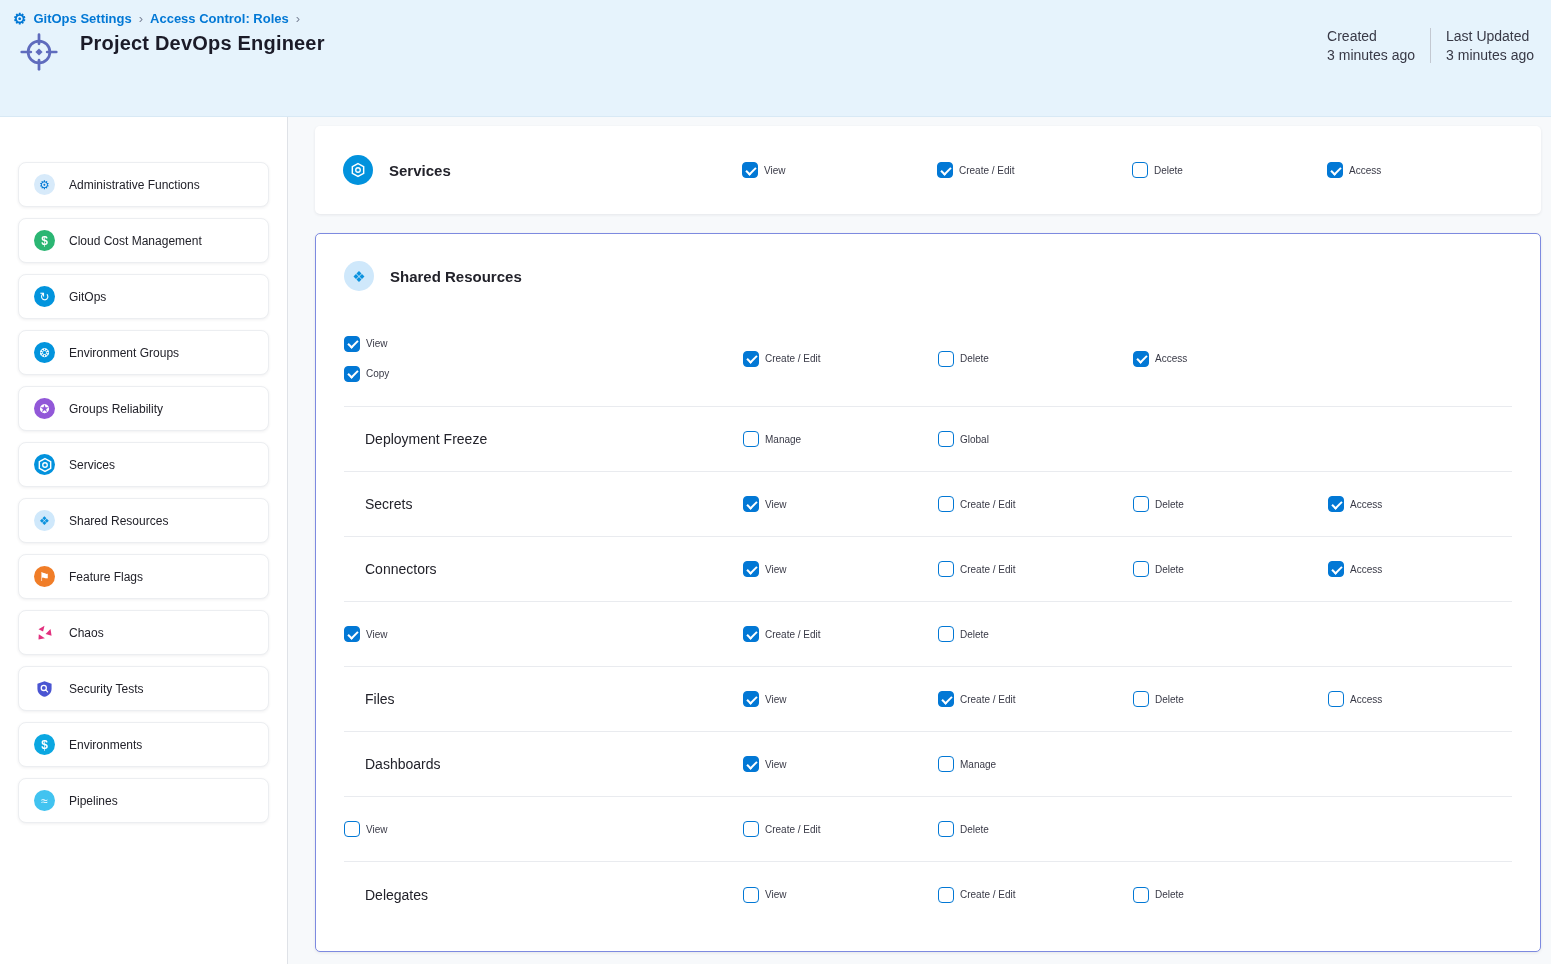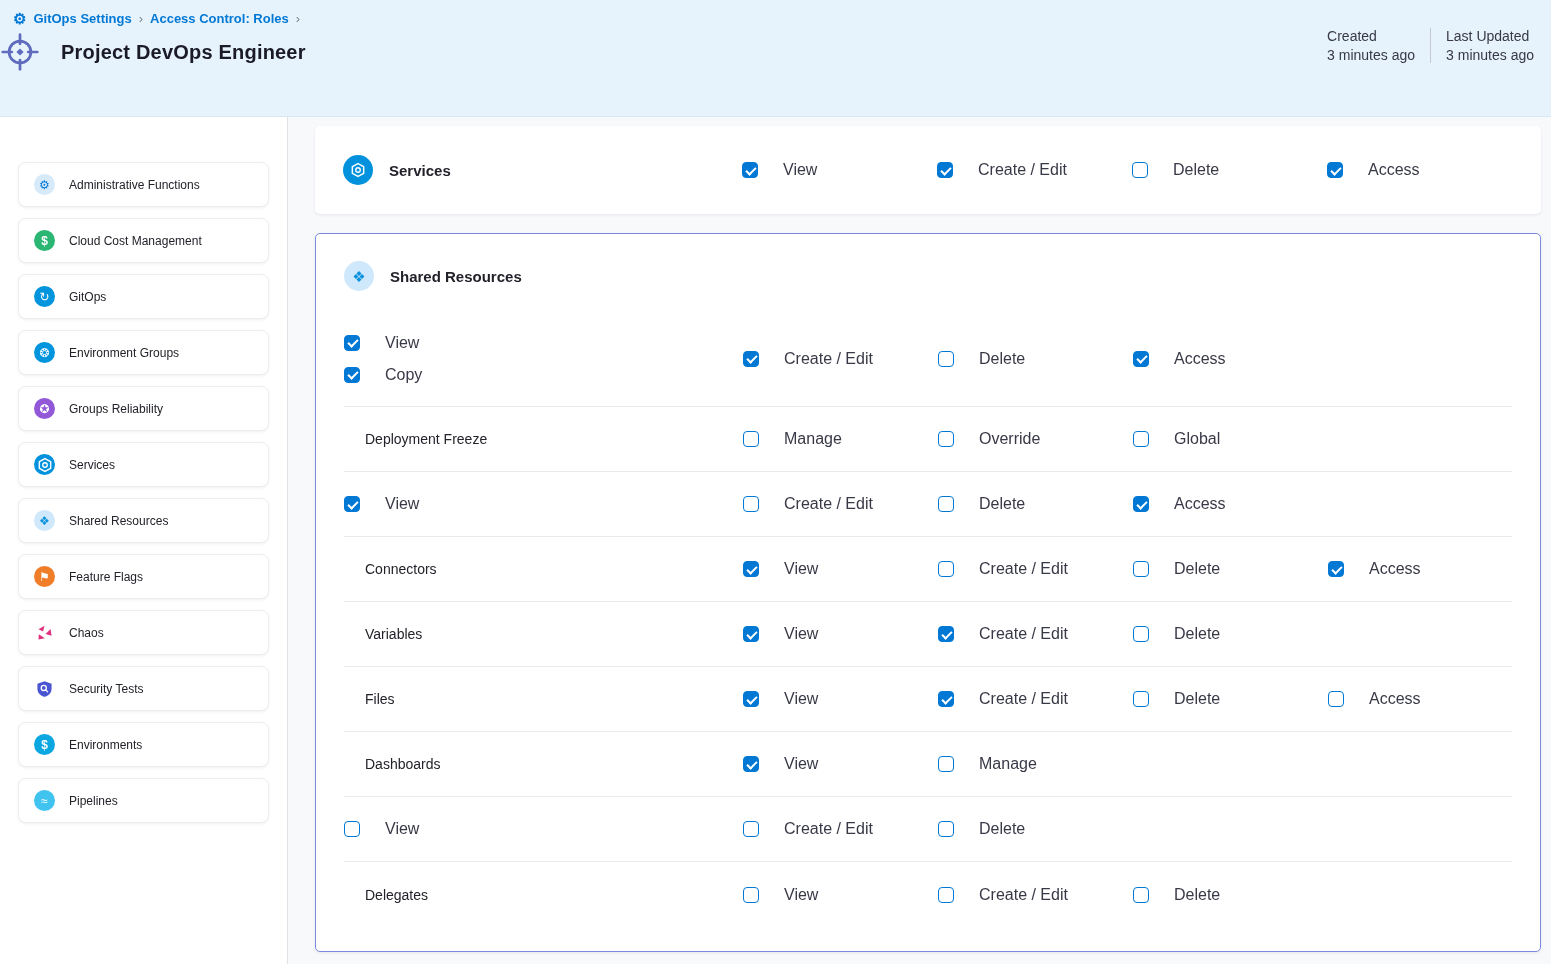--- a/index.html
+++ b/index.html
@@ -20,21 +20,21 @@
   
   .topbar{
     position:absolute;top:0;left:0;width:1551px;height:117px;
     background:var(--header-bg);border-bottom:1px solid #d8e9f5;
   }
   .breadcrumb{display:flex;align-items:center;gap:7px;padding:11px 0 0 13px;
     font-size:13px;font-weight:bold;color:var(--primary);}
   .crumb{cursor:pointer;}
   .crumb-gear{font-size:15px;line-height:1;color:var(--primary);}
   .crumb-sep{color:#7c8598;font-weight:normal;font-size:13px;}
-  .title-row{display:flex;align-items:center;margin-top:6px;padding-left:0;}
+  .title-row{display:flex;align-items:flex-start;margin-top:6px;padding-left:19px;}
   .title-icon{width:40px;height:40px;flex:none;}
   .page-title{font-size:20px;font-weight:bold;color:#1b1b28;margin-left:21px;letter-spacing:.2px;}
   .meta{position:absolute;top:28px;right:2px;display:flex;align-items:stretch;}
   .meta-block{display:flex;flex-direction:column;gap:3px;font-size:14px;color:var(--ink2);padding:0 15px;}
   .meta-label{}
   .meta-value{}
   .meta-divider{width:1px;background:#c3c8d1;}
   
   .sidebar{
     position:absolute;top:117px;left:0;width:288px;bottom:0;background:#fff;
@@ -76,21 +76,21 @@
   .perm{display:flex;align-items:center;}
   .cb{
     width:16px;height:16px;border-radius:4px;background:#fff;
     border:1.5px solid var(--primary);position:relative;flex:none;cursor:pointer;
   }
   .cb.checked{background:var(--primary);border-color:var(--primary);}
   .cb.checked::after{
     content:"";position:absolute;left:2.5px;top:3.5px;width:8px;height:4px;
     border-left:2px solid #fff;border-bottom:2px solid #fff;transform:rotate(-45deg);
   }
-  .perm-label{font-size:16px;color:var(--ink2);margin-left:25px;}
+  .perm-label{font-size:10px;color:var(--ink2);margin-left:6px;}
 </style>
 </head>
 <body>
 
 <header class="topbar">
   <div class="breadcrumb">
     <span class="crumb-gear">⚙</span>
     <span class="crumb">GitOps Settings</span>
     <span class="crumb-sep">›</span>
     <span class="crumb">Access Control: Roles</span>
@@ -267,32 +267,27 @@
           <div class="row-label">Deployment Freeze</div>
           <div class="cell">
             <span class="perm">
               <span class="cb"></span>
               <span class="perm-label">Manage</span>
             </span>
           </div>
           <div class="cell">
             <span class="perm">
               <span class="cb"></span>
-              <span class="perm-label">Override</span>
-            </span>
-          </div>
-          <div class="cell">
-            <span class="perm">
-              <span class="cb"></span>
               <span class="perm-label">Global</span>
             </span>
           </div>
           <div class="cell"></div>
         </div>
         <div class="prow perm-grid">
+          <div class="row-label">Secrets</div>
           <div class="cell">
             <span class="perm">
               <span class="cb checked"></span>
               <span class="perm-label">View</span>
             </span>
           </div>
           <div class="cell">
             <span class="perm">
               <span class="cb"></span>
               <span class="perm-label">Create / Edit</span>
@@ -332,21 +327,20 @@
             </span>
           </div>
           <div class="cell">
             <span class="perm">
               <span class="cb checked"></span>
               <span class="perm-label">Access</span>
             </span>
           </div>
         </div>
         <div class="prow perm-grid">
-          <div class="row-label">Variables</div>
           <div class="cell">
             <span class="perm">
               <span class="cb checked"></span>
               <span class="perm-label">View</span>
             </span>
           </div>
           <div class="cell">
             <span class="perm">
               <span class="cb checked"></span>
               <span class="perm-label">Create / Edit</span>

